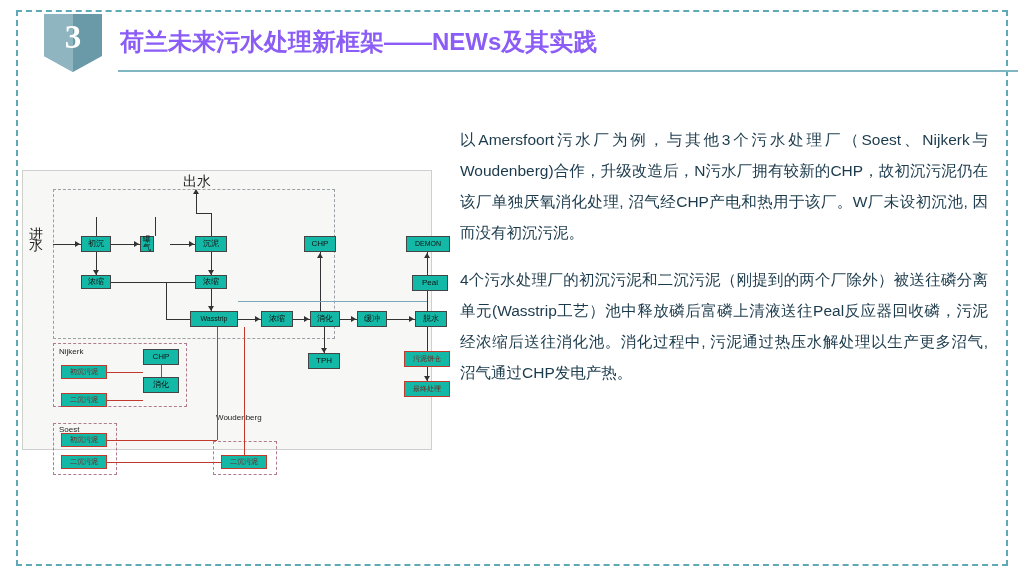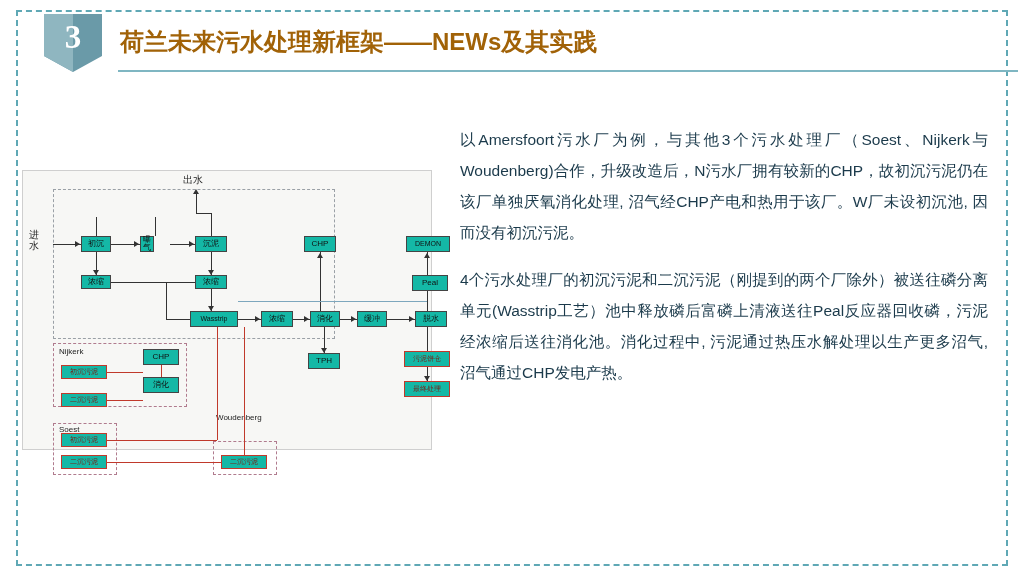--- a/index.html
+++ b/index.html
@@ -63,21 +63,21 @@
     font-size: 33px;
     font-weight: bold;
     font-family: "Liberation Serif", serif;
   }
   .header-title {
     position: absolute;
     left: 90px;
     top: 12px;
     font-size: 24px;
     font-weight: bold;
-    color: #a16207;
+    color: #8b5cf6;
     letter-spacing: 0px;
     white-space: nowrap;
   }
   .header-rule {
     position: absolute;
     left: 88px;
     top: 56px;
     width: 900px;
     height: 2px;
     background: #7fb6c2;
@@ -104,21 +104,21 @@
     left: 22px;
     top: 170px;
     width: 410px;
     height: 280px;
     background: #f7f7f5;
     border: 1px solid #cfcfcf;
     box-sizing: border-box;
   }
   .fig-label {
     position: absolute;
-    font-size: 10px;
+    font-size: 14px;
     color: #222;
     font-family: "Liberation Sans", sans-serif;
     white-space: nowrap;
   }
   .fig-box {
     position: absolute;
     border: 1px solid #444;
     background: #14b8a6;
     font-size: 8px;
     color: #111;

